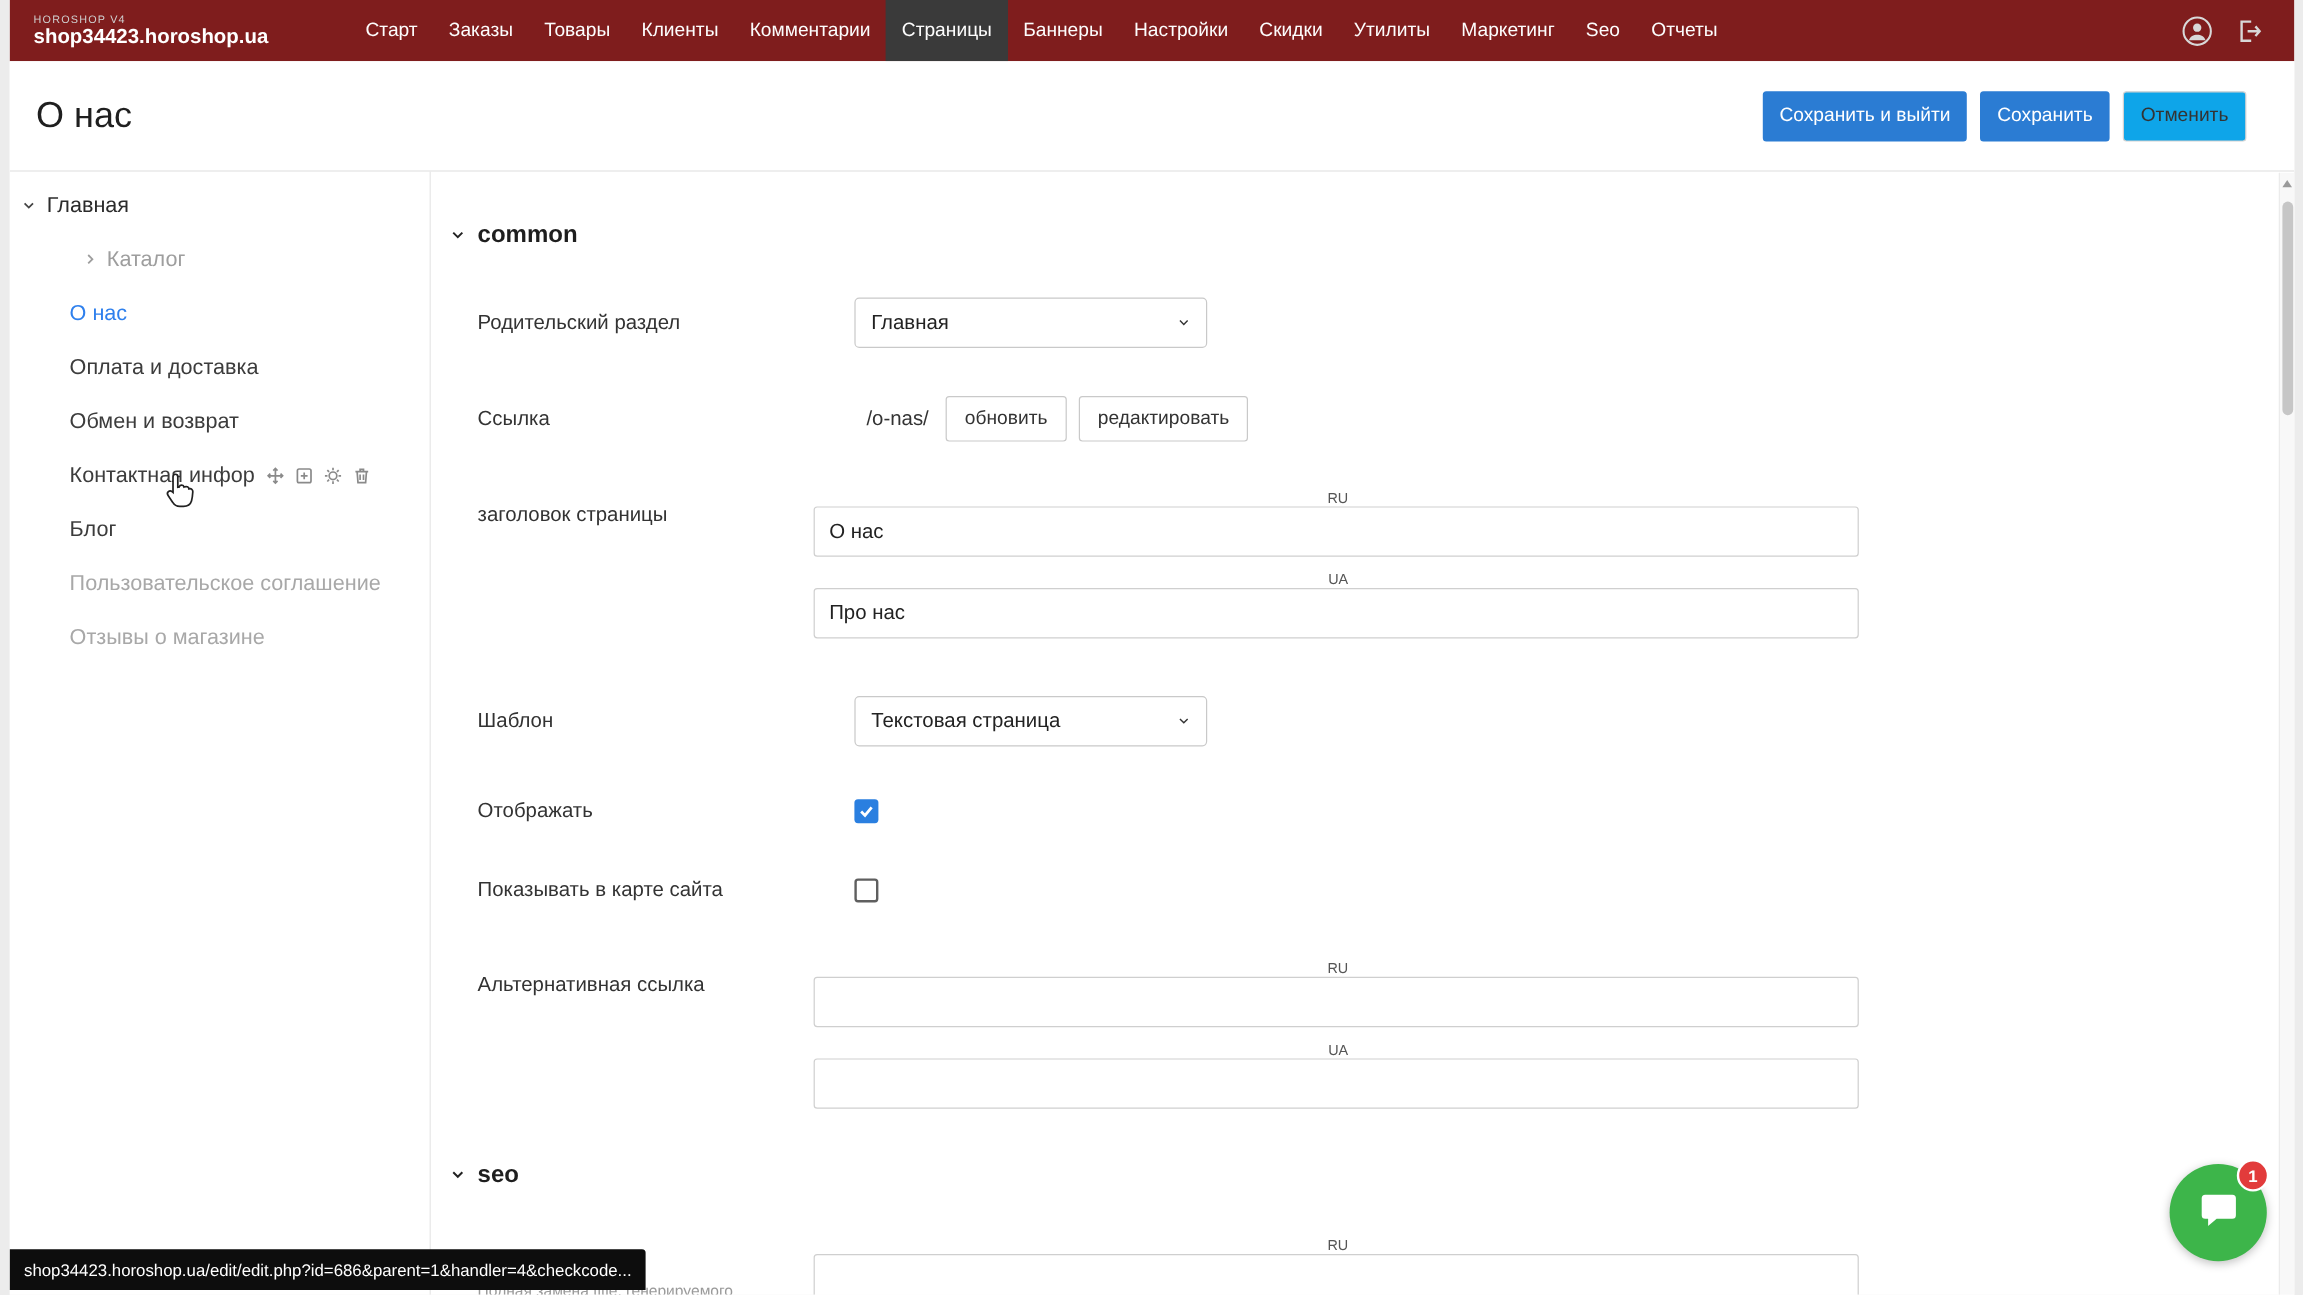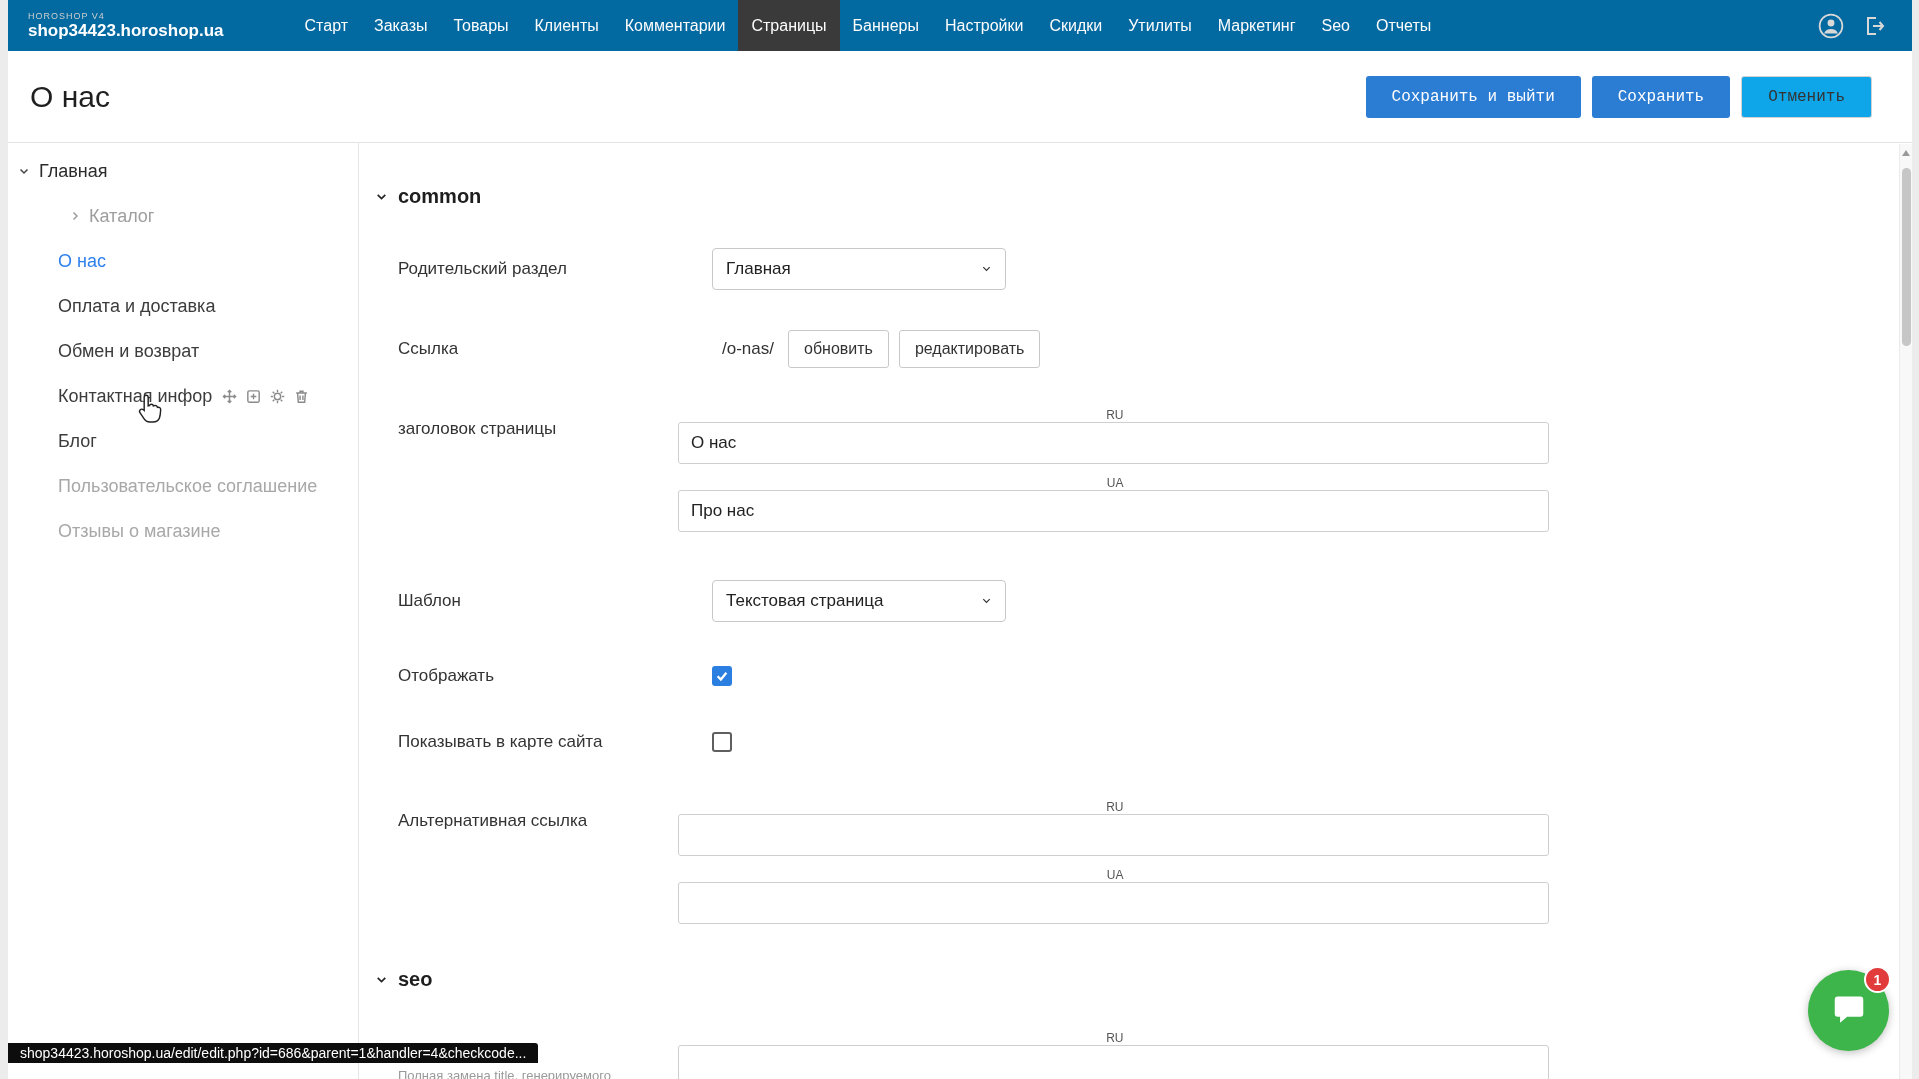--- a/index.html
+++ b/index.html
@@ -2,38 +2,38 @@
 <html><head>
 <meta charset="utf-8">
 <style>
   * { margin:0; padding:0; box-sizing:border-box; }
   html,body { width:1919px; height:1079px; overflow:hidden; background:#ececec;
               font-family:"Liberation Sans", sans-serif; }
   .app { position:absolute; top:0; left:8px; right:7px; bottom:0; background:#fff;
          display:flex; flex-direction:column; overflow:hidden; }
 
   
-  .topbar { height:51px; background:#0369a1; display:flex; align-items:stretch; color:#fff; flex:0 0 auto; }
+  .topbar { height:51px; background:#7f1d1d; display:flex; align-items:stretch; color:#fff; flex:0 0 auto; }
   .brand { display:flex; flex-direction:column; justify-content:center; line-height:1.15;
            padding-left:20px; margin-right:68px; }
   .brand-small { font-size:9px; letter-spacing:1px; color:#cfcfcf; }
   .brand-main  { font-size:17px; font-weight:bold; color:#fff; }
   .menu { display:flex; align-items:stretch; }
   .menu-item { display:flex; align-items:center; padding:0 13px; font-size:16px; color:#fdfdfd; cursor:pointer; white-space:nowrap; }
   .menu-item.active { background:#3a3a3a; }
   .topbar-right { margin-left:auto; display:flex; align-items:center; gap:18px; padding-right:26px; }
   .topbar-right .tb-icon { display:flex; align-items:center; cursor:pointer; }
 
   
   .header { height:92px; display:flex; align-items:center; border-bottom:1px solid #e3e3e3;
             background:#fff; flex:0 0 auto; padding:0 40px 0 22px; }
   .page-title { font-size:30px; color:#1f1f1f; }
   .header-buttons { margin-left:auto; display:flex; gap:11px; }
-  .btn { height:42px; border-radius:3px; font-size:16px; padding:0 26px; display:flex; align-items:center;
-         cursor:pointer; border:none; font-family:Liberation Mono, monospace; white-space:nowrap; }
+  .btn { height:42px; border-radius:3px; font-size:16px; padding:0 14px; display:flex; align-items:center;
+         cursor:pointer; border:none; font-family:Liberation Sans, sans-serif; white-space:nowrap; }
   .btn-primary { background:#2b7cd3; color:#fff; }
   .btn-outline { background:#0ea5e9; border:1px solid #d2d2d2; color:#333; }
 
   
   .body-row { flex:1; display:flex; min-height:0; position:relative; }
 
   .sidebar { width:351px; flex:0 0 auto; border-right:1px solid #e6e6e6; padding-top:6px; position:relative; }
   .tree-row { height:45px; display:flex; align-items:center; font-size:18px; color:#3c3c3c; cursor:pointer; }
   .tree-root { padding-left:10px; gap:9px; color:#2b2b2b; }
   .tree-child { padding-left:50px; }
@@ -70,21 +70,21 @@
 
   
   .vscroll { position:absolute; top:144px; right:0; bottom:0; width:13px; background:#f8f8f8;
              border-left:1px solid #ebebeb; z-index:30; }
   .vscroll .up-arrow { width:0; height:0; border-left:4px solid transparent; border-right:4px solid transparent;
              border-bottom:6px solid #9a9a9a; margin:6px auto 0; }
   .vscroll .thumb { position:absolute; top:24px; left:2px; width:9px; height:178px;
              background:#c6c6c6; border-radius:5px; cursor:pointer; }
 
   
-  .statusbar { position:absolute; left:0; bottom:16px; height:20px; background:#0d0d0d; color:#fff;
+  .statusbar { position:absolute; left:0; bottom:4px; height:34px; background:#0d0d0d; color:#fff;
                font-size:14px; display:flex; align-items:center; padding:0 12px; z-index:50;
                border-top-right-radius:3px; white-space:nowrap; }
 
   
   .chat { position:absolute; right:30px; bottom:28px; width:81px; height:81px; border-radius:50%;
           background:#3db54a; z-index:60; display:flex; align-items:center; justify-content:center;
           cursor:pointer; box-shadow:0 2px 8px rgba(0,0,0,.25); }
   .chat-badge { position:absolute; top:-4px; right:-2px; width:27px; height:27px; border-radius:50%;
           background:#e23b3b; border:2px solid #fff; color:#fff; font-size:14px; font-weight:bold;
           display:flex; align-items:center; justify-content:center; }

